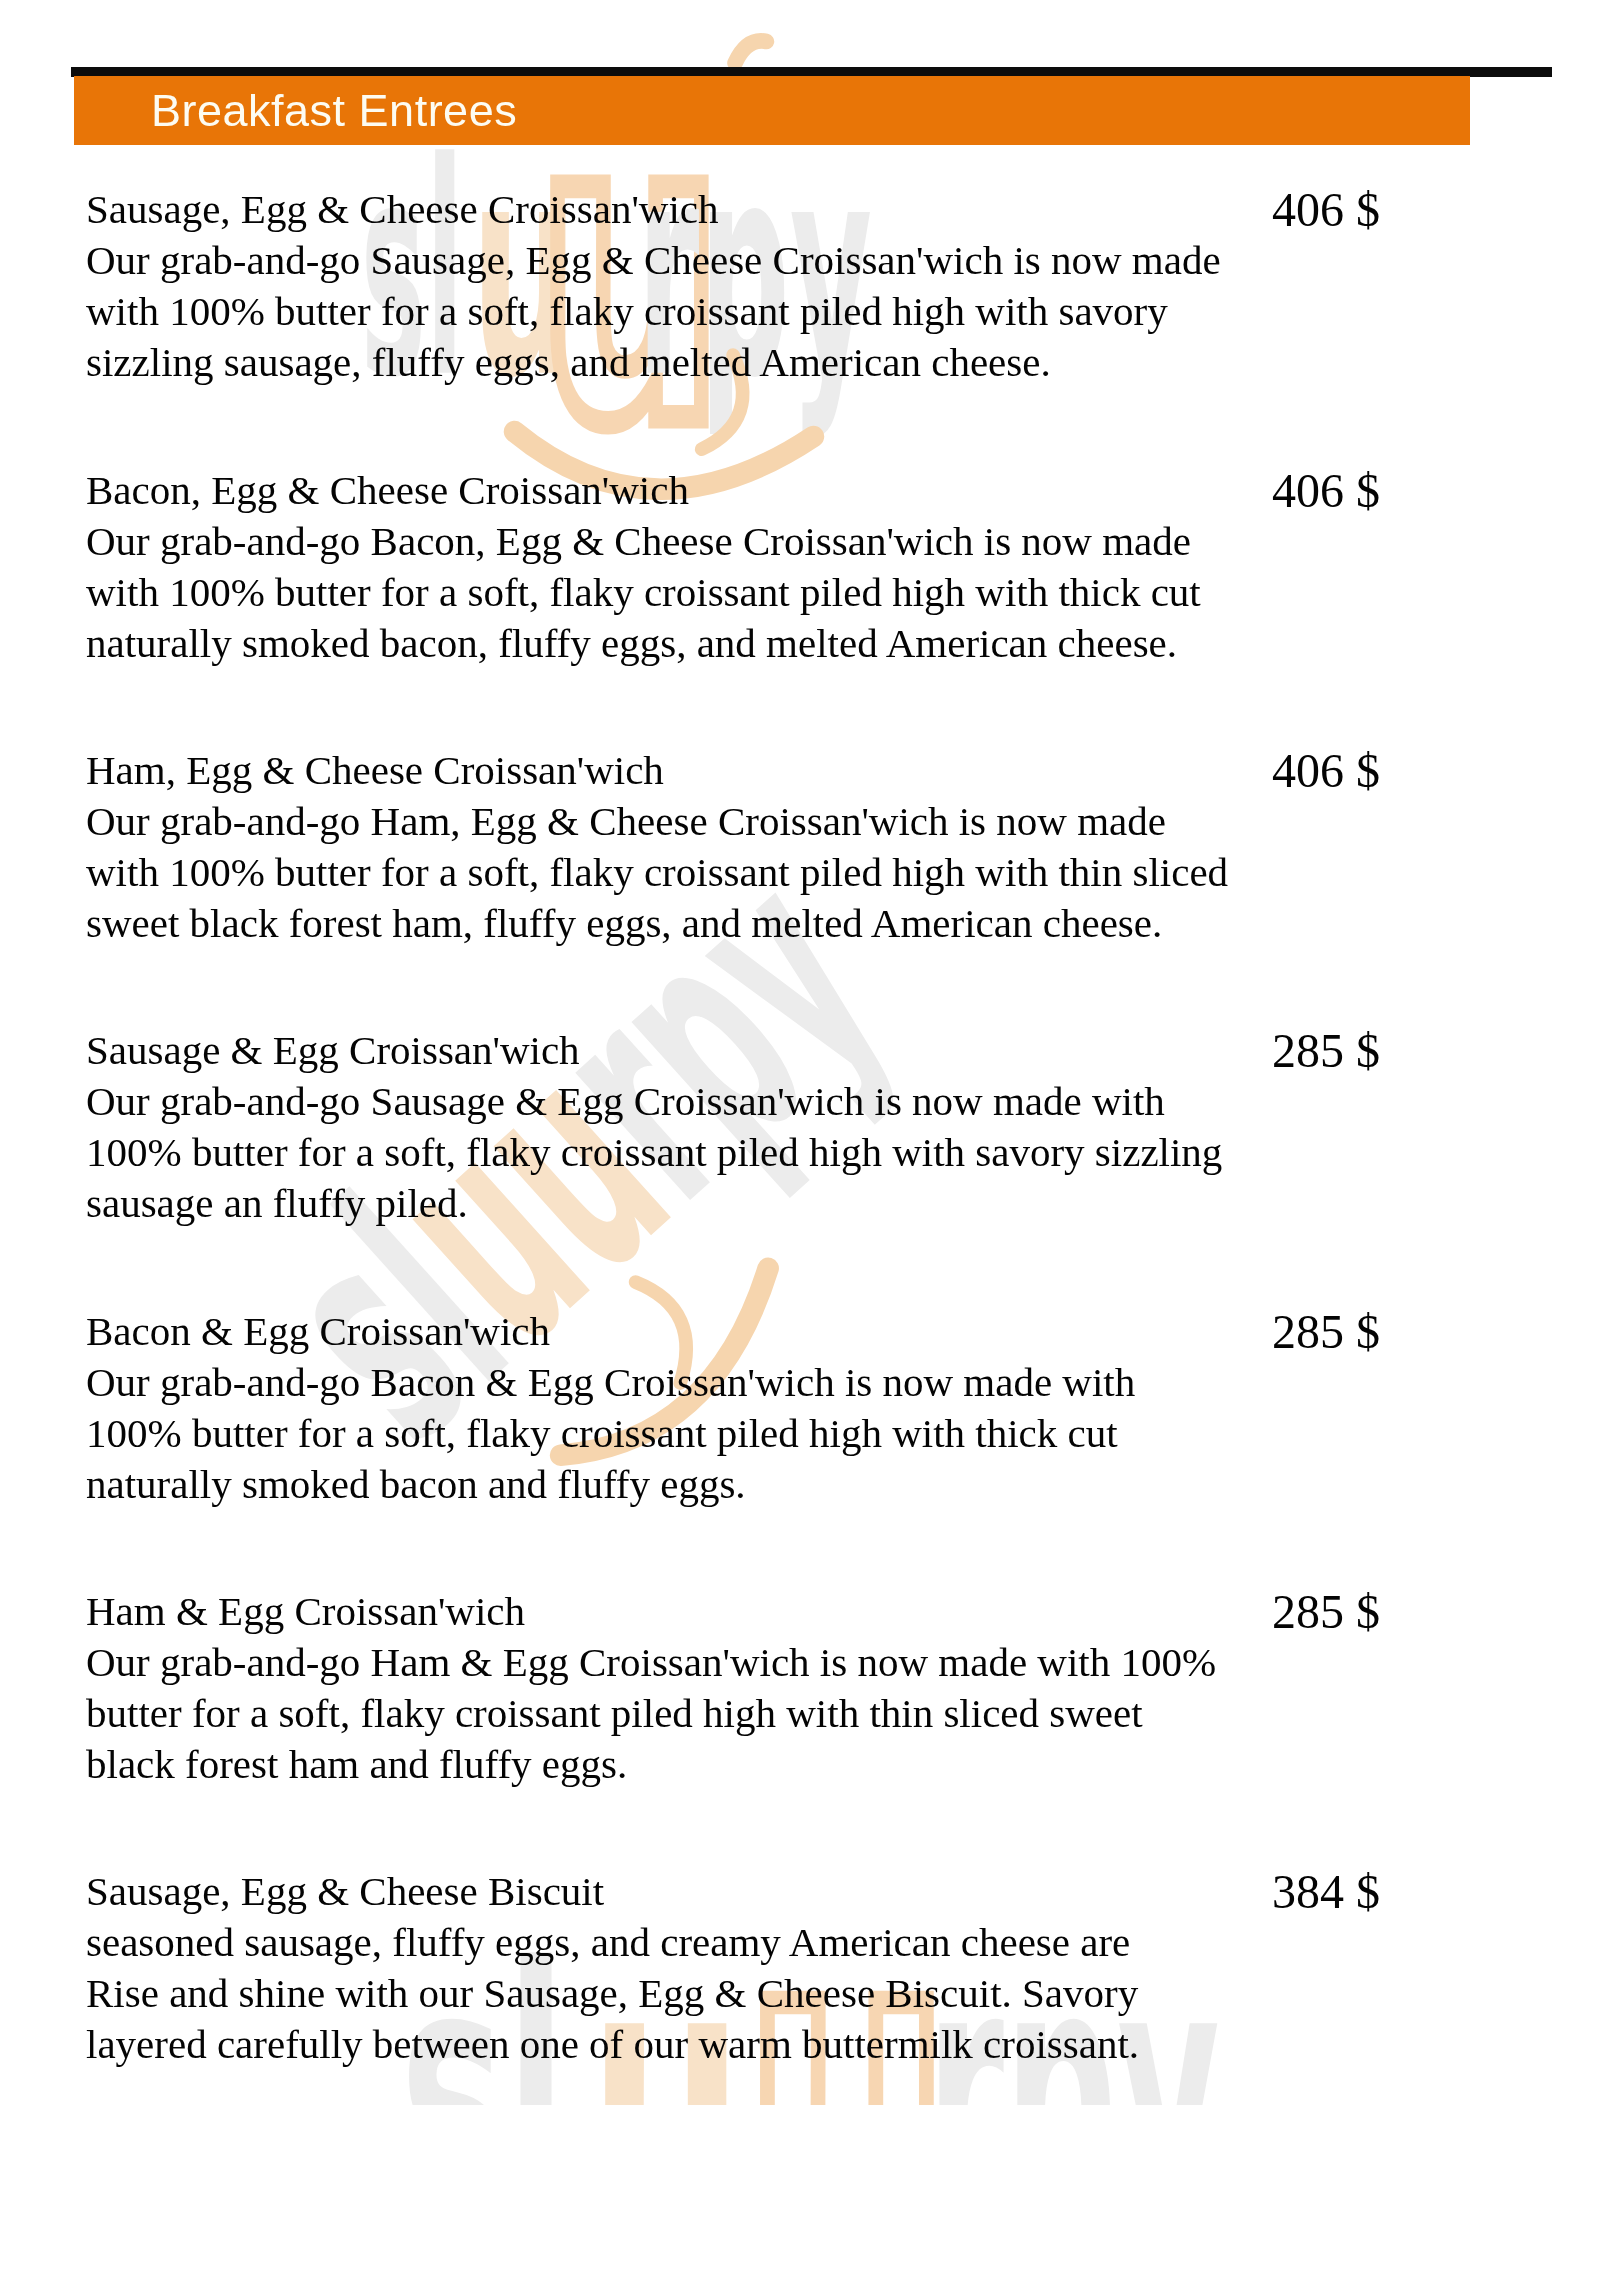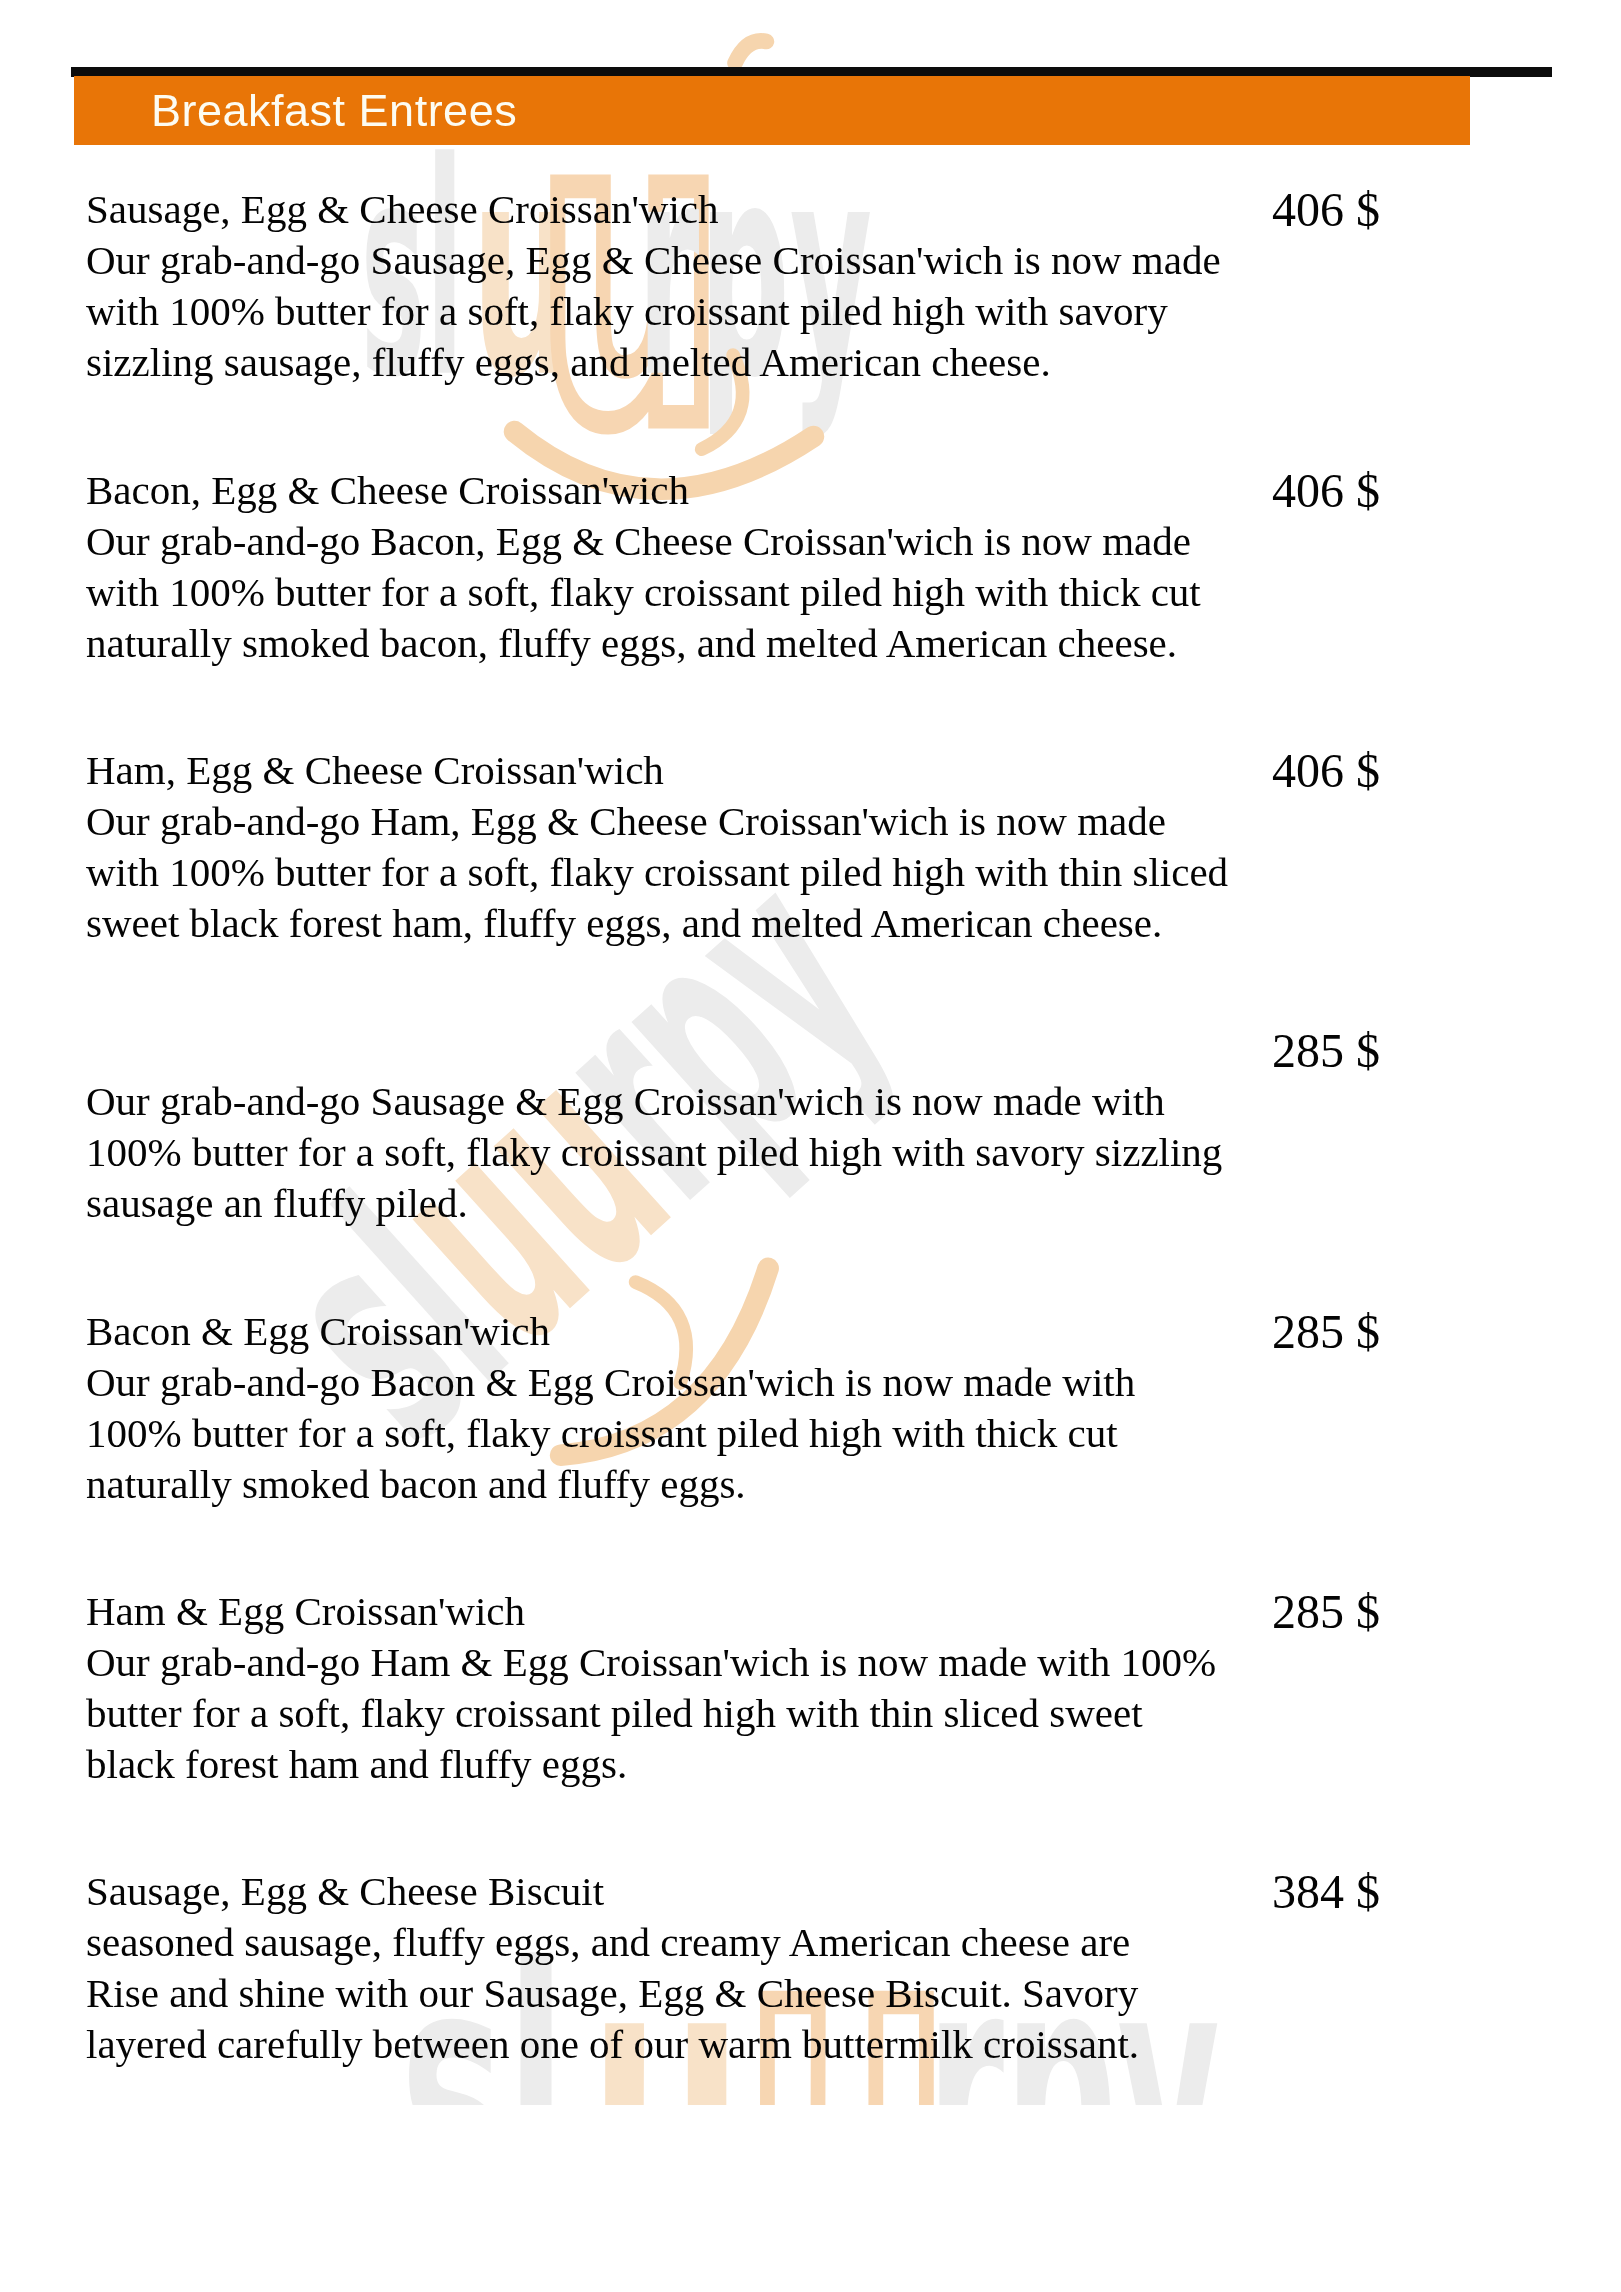--- a/index.html
+++ b/index.html
@@ -122,20 +122,21 @@
       <span class="item-name">Ham, Egg &amp; Cheese Croissan'wich</span>
       <span class="item-price">406 $</span>
     </div>
   <div class="item-line">Our grab-and-go Ham, Egg &amp; Cheese Croissan'wich is now made</div>
         <div class="item-line">with 100% butter for a soft, flaky croissant piled high with thin sliced</div>
         <div class="item-line">sweet black forest ham, fluffy eggs, and melted American cheese.</div>
       </div>
 
   <div class="menu-item" style="top: 1025px;">
     <div class="item-line item-title-row">
+      <span class="item-name">Sausage &amp; Egg Croissan'wich</span>
       <span class="item-price">285 $</span>
     </div>
   <div class="item-line">Our grab-and-go Sausage &amp; Egg Croissan'wich is now made with</div>
         <div class="item-line">100% butter for a soft, flaky croissant piled high with savory sizzling</div>
         <div class="item-line">sausage an fluffy piled.</div>
       </div>
 
   <div class="menu-item" style="top: 1306px;">
     <div class="item-line item-title-row">
       <span class="item-name">Bacon &amp; Egg Croissan'wich</span>

